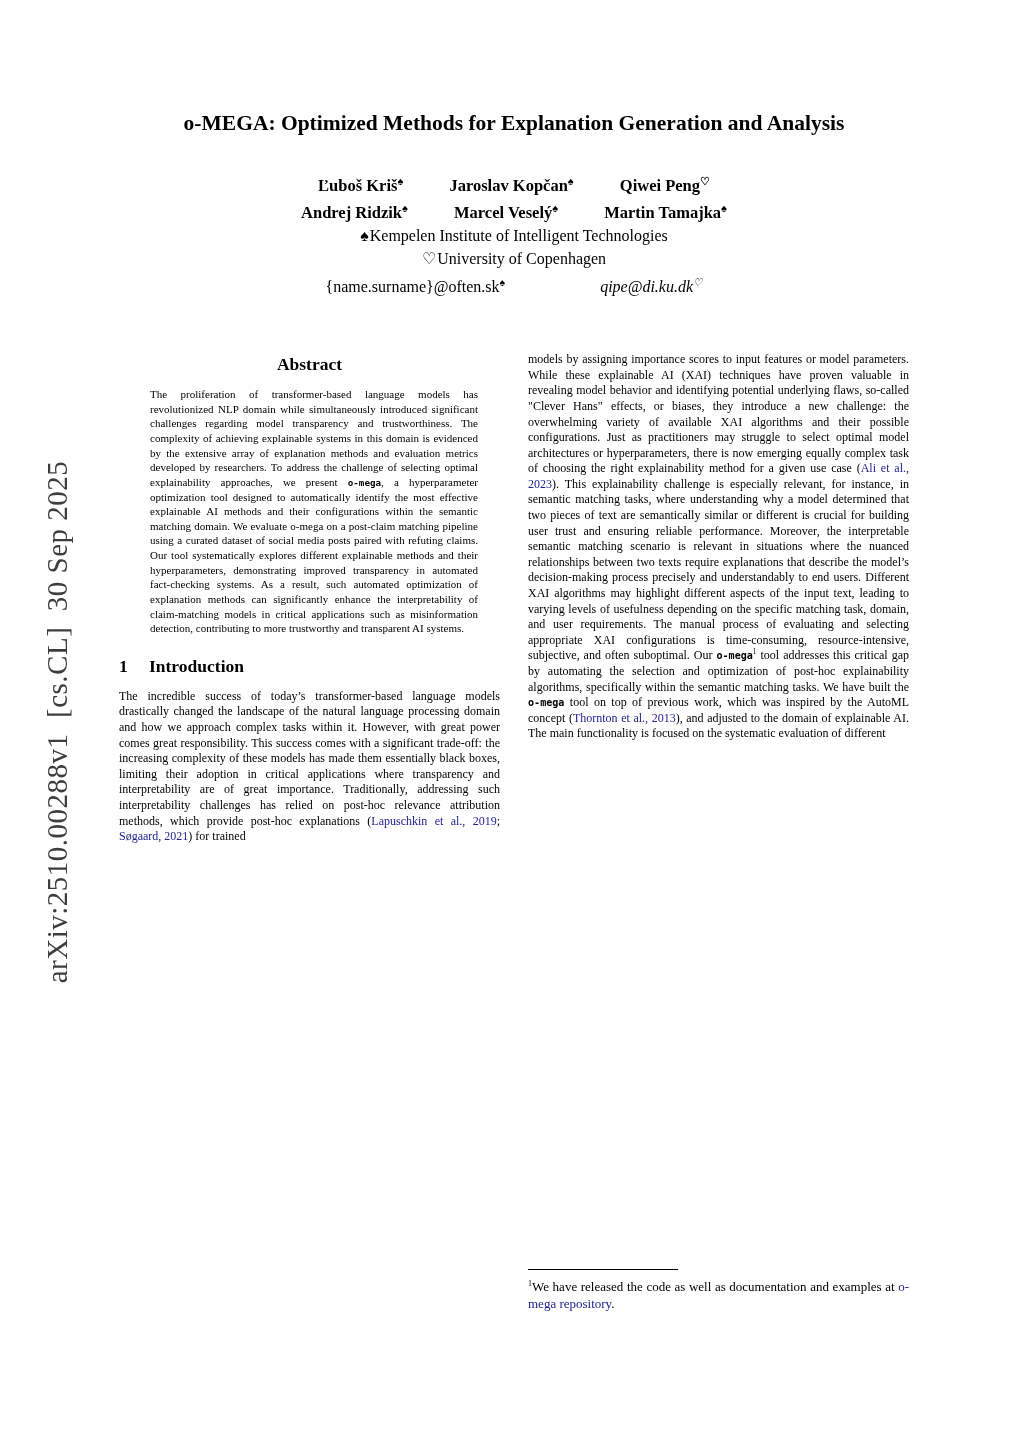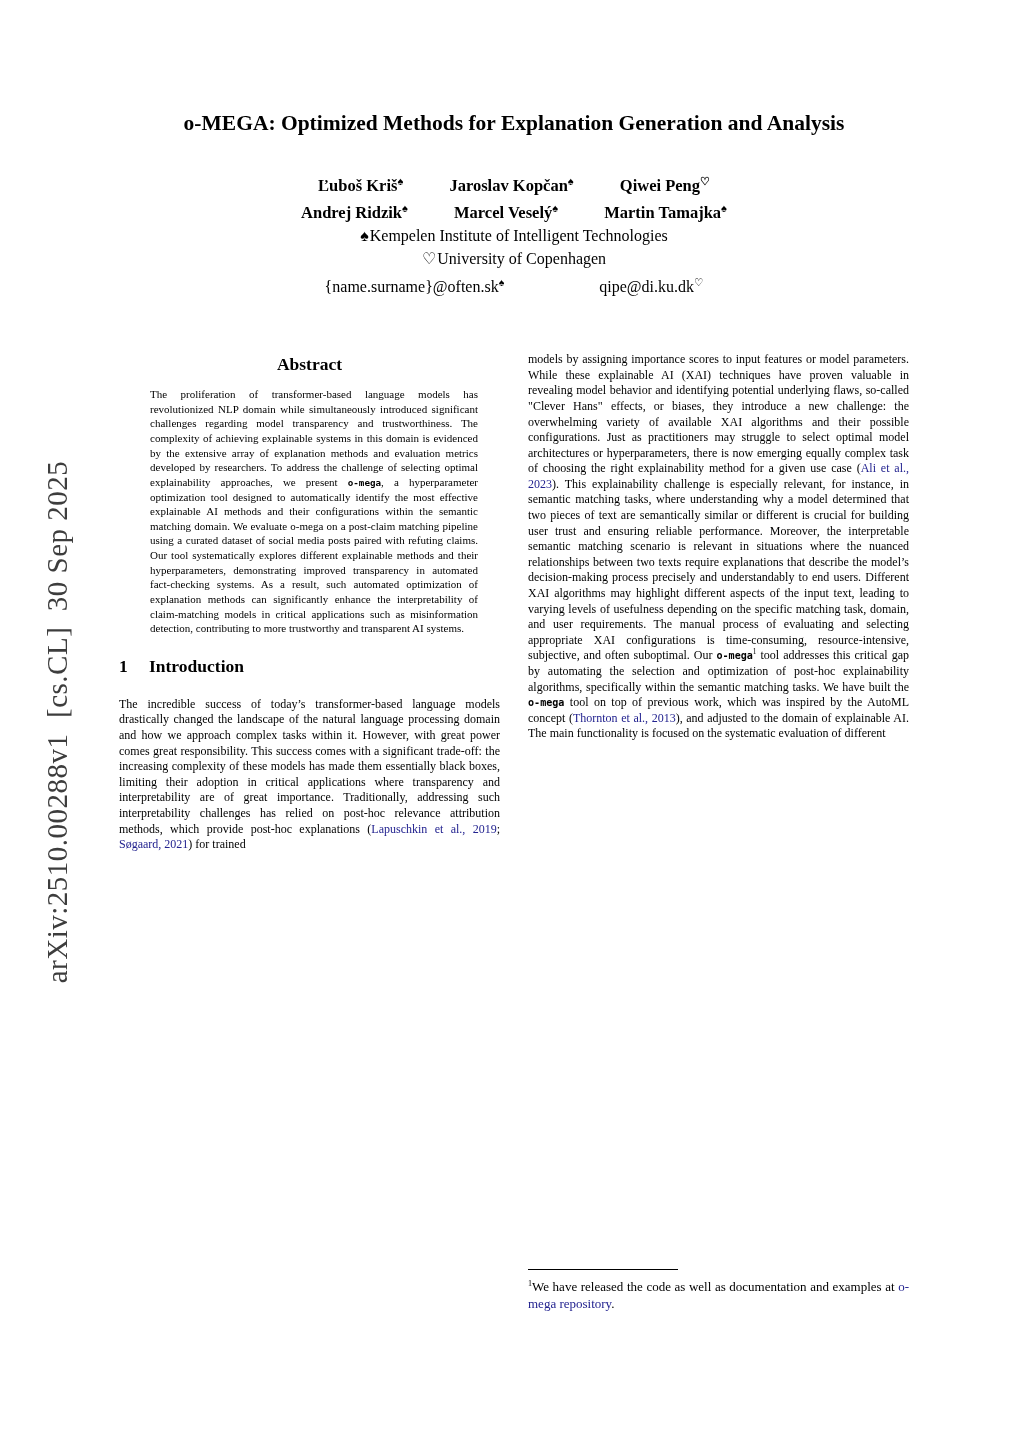--- a/index.html
+++ b/index.html
@@ -31,33 +31,33 @@
   .authors{margin-top:36px;text-align:center;font-weight:bold;font-size:16.5px;}
   .author-row{line-height:1.5;}
   .author{margin:7px 21px;white-space:nowrap;}
   .author sup{font-size:11px;}
 
   .affiliations{margin-top:0;text-align:center;font-size:16px;line-height:1.42;}
   .affil-marker{margin-right:1px;}
 
   .emails{margin-top:5px;text-align:center;font-size:16px;}
   .email sup{font-size:10.5px;}
-  .email-gap{margin-left:91px;}
+  .email-gap{margin-left:91px;font-style:italic;}
 
   .columns{display:flex;gap:28px;margin-top:56px;}
   .col{width:381px;}
   .col-right{display:flex;flex-direction:column;height:960px;}
 
   .abstract-heading{text-align:center;font-weight:bold;font-size:17.5px;margin:2px 0 12px 0;}
   .abstract-body{
     margin:0 22px 0 31px;font-size:11px;line-height:1.33;
     text-align:justify;hyphens:auto;
   }
 
-  .section-heading{font-size:17.5px;font-weight:bold;margin:20px 0 20px 0;}
+  .section-heading{font-size:17.5px;font-weight:bold;margin:20px 0 12px 0;}
   .section-number{display:inline-block;min-width:30px;}
 
   .body-par{font-size:12px;line-height:1.3;text-align:justify;hyphens:auto;}
 
   .mono{font-family:"DejaVu Sans Mono", monospace;font-size:0.84em;font-weight:bold;}
   .cite-link{color:var(--link-color);text-decoration:none;cursor:pointer;}
   sup.fnmark{font-size:0.62em;line-height:0;}
 
   .footnote{
     margin-top:auto;font-size:13px;line-height:1.32;text-align:justify;

